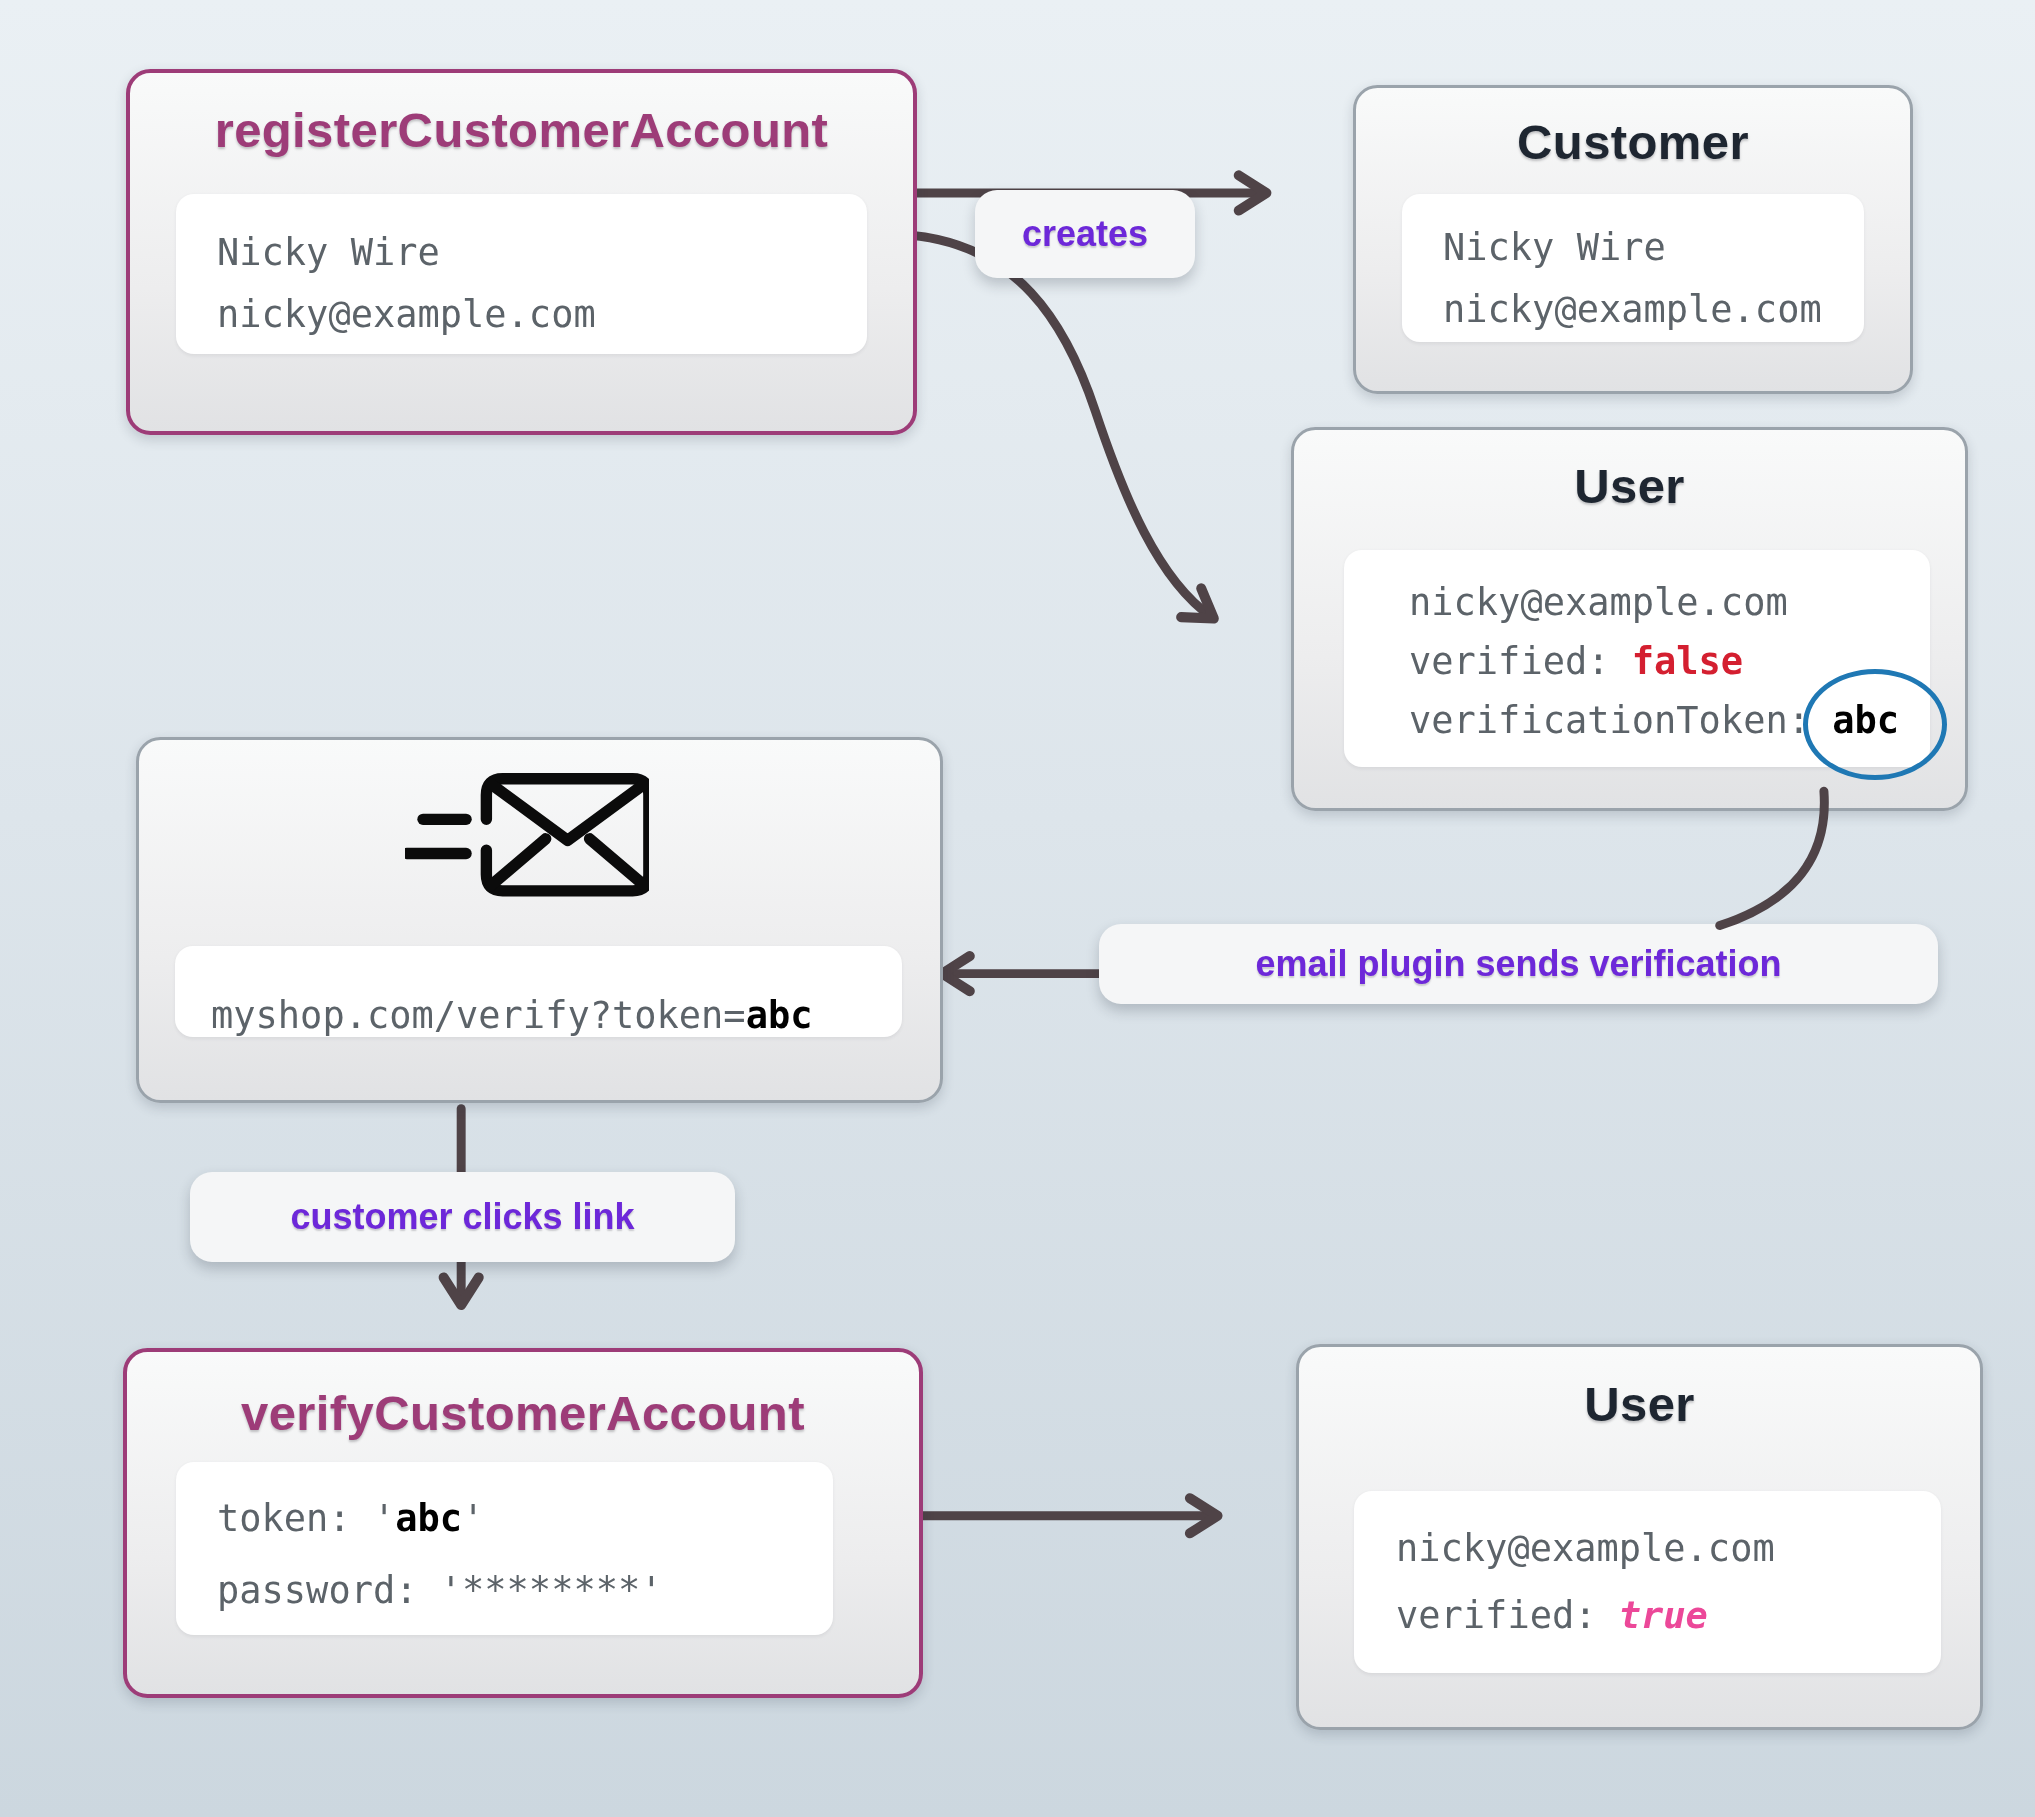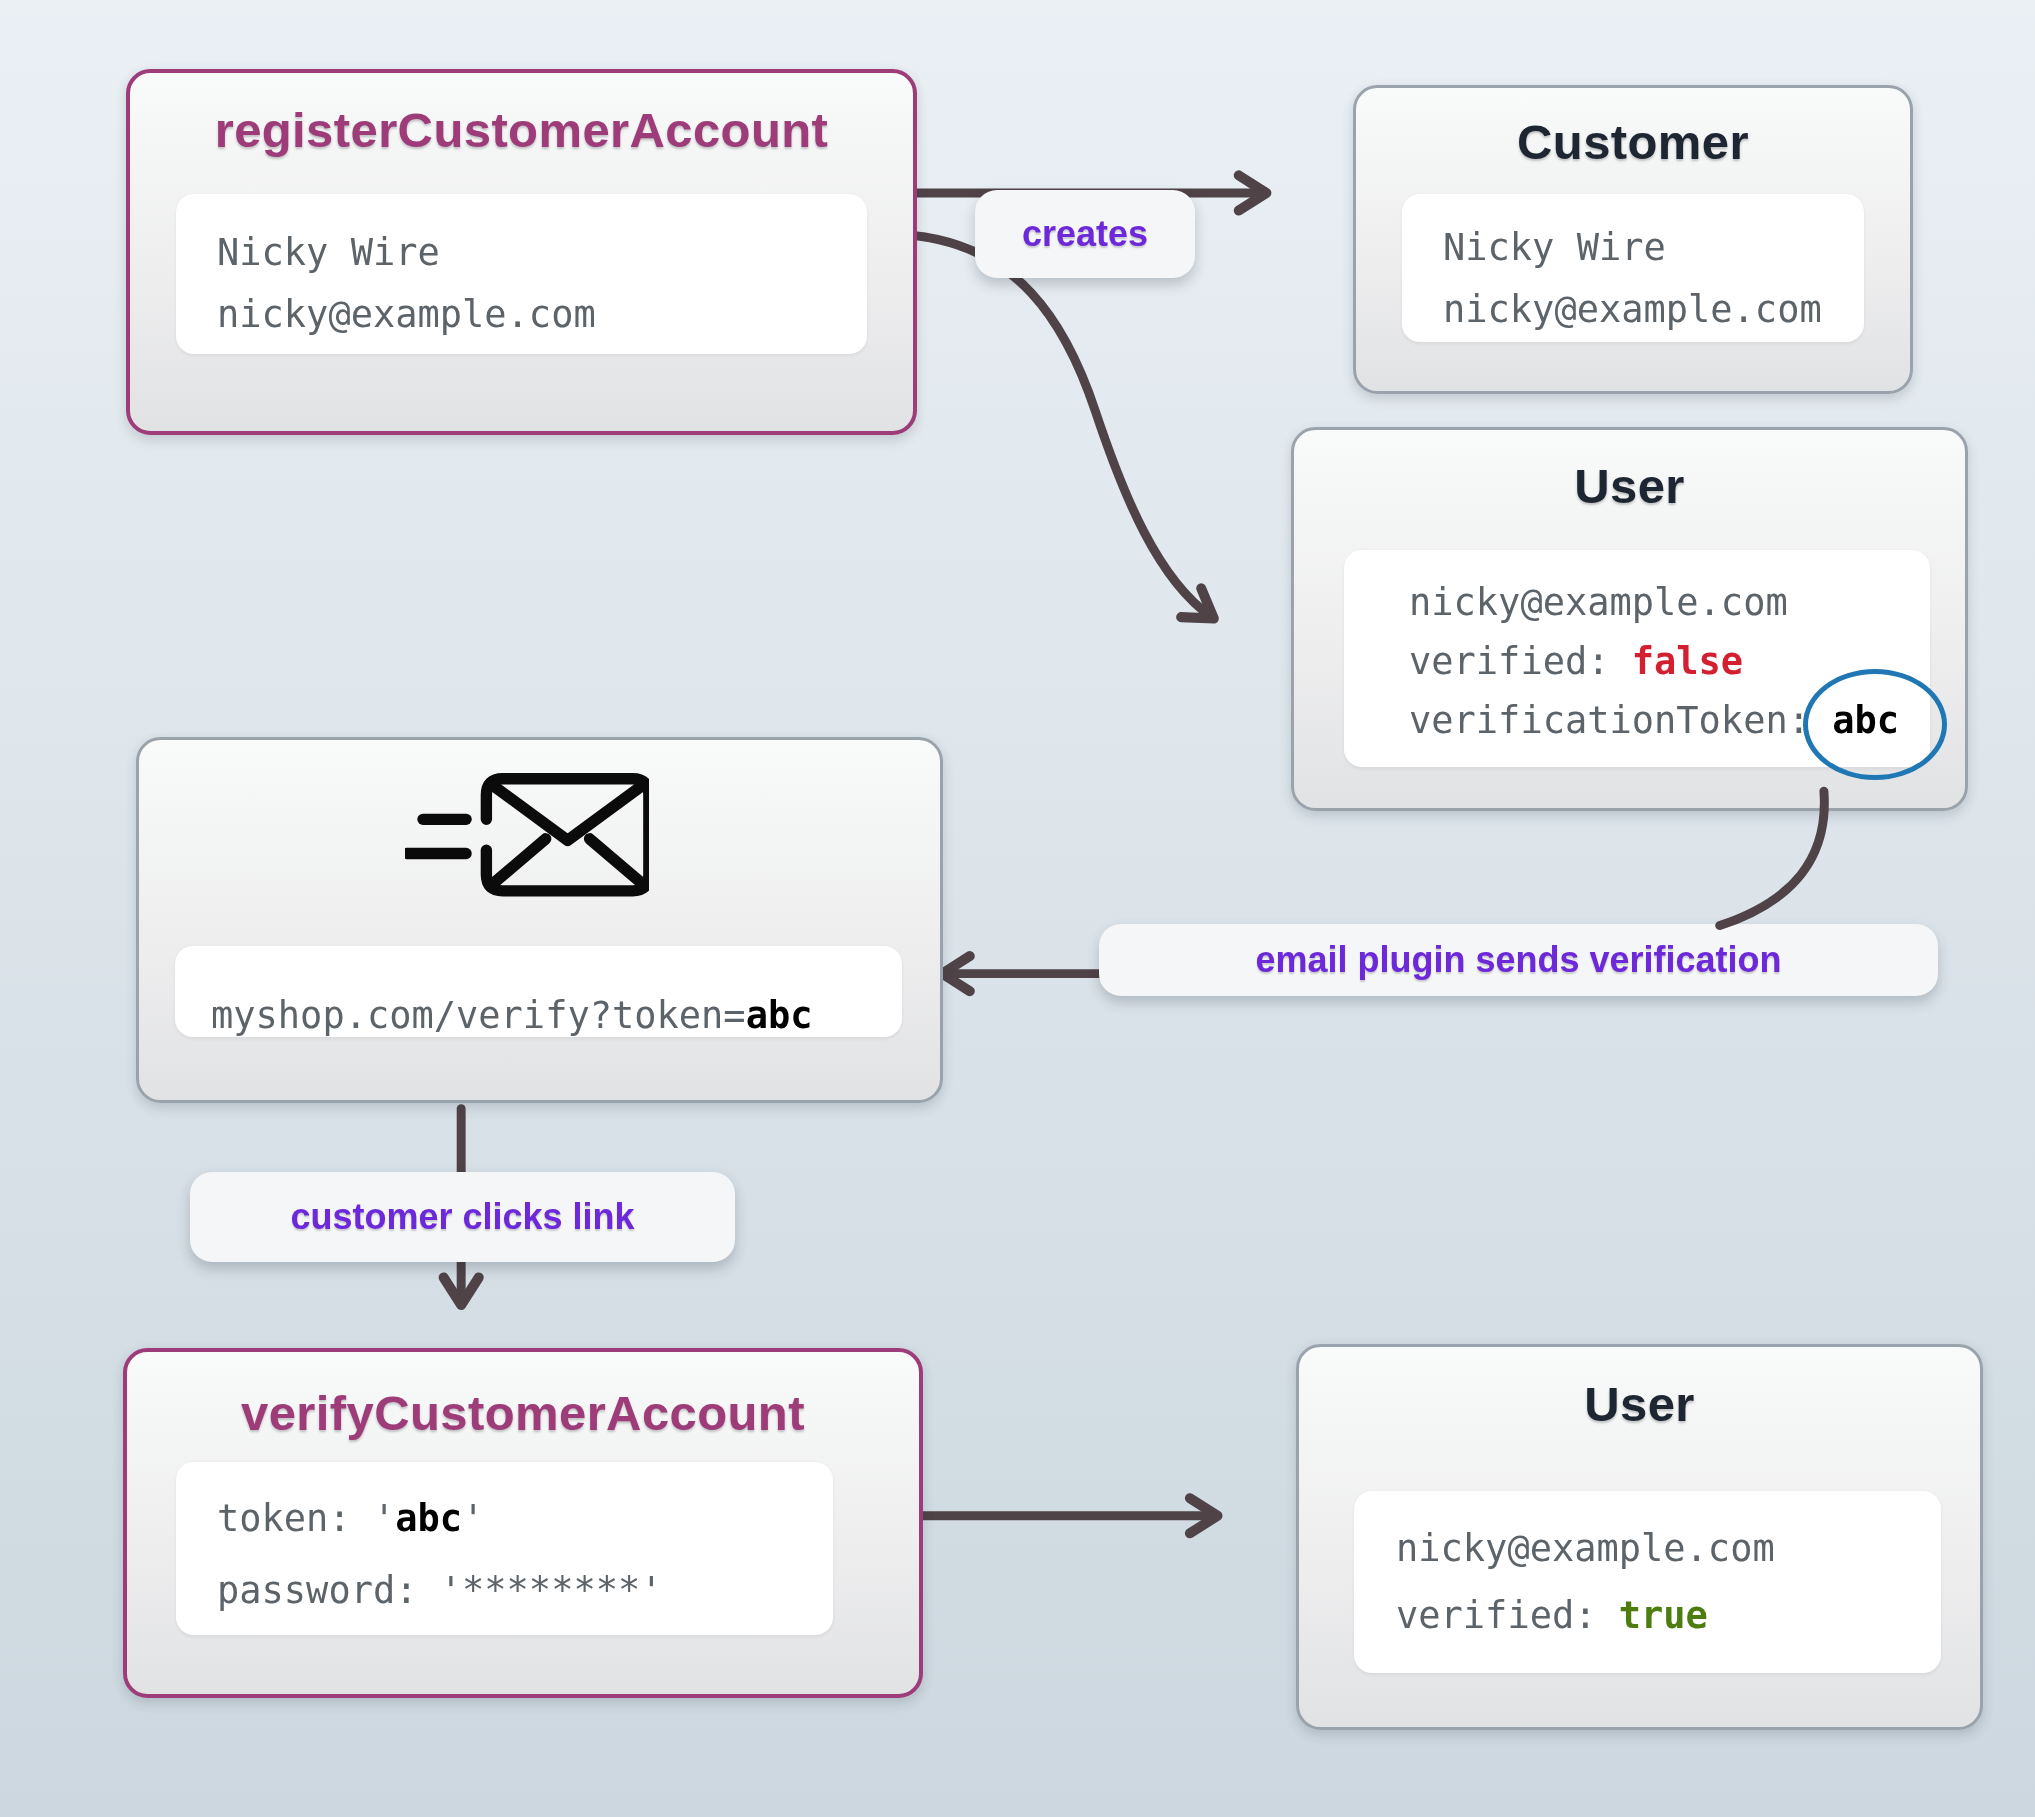--- a/index.html
+++ b/index.html
@@ -27,21 +27,21 @@
   .card{
     position:absolute;background:#ffffff;border-radius:18px;
     box-shadow:0 1.6px 3.3px rgba(60,70,80,.08);
     box-sizing:border-box;
   }
   .code-line{
     font-family:"DejaVu Sans Mono","Liberation Mono",monospace;
     font-size:37px;color:#5c6369;white-space:pre;
   }
   .tok-red{color:#d41f30;font-weight:bold;}
-  .tok-green{color:#4d7c0f;font-weight:bold;}
+  .tok-green{color:#ec4899;font-weight:bold;font-style:italic;}
   .tok-blue{color:#000000;font-weight:bold;}
   
   #box-register{left:86px;top:69px;width:791px;height:366px;}
   #box-register .node-title{top:29px;}
   #box-register .card{left:46px;right:46px;top:121px;height:160px;padding:28px 41px;}
   #box-register .code-line{line-height:62px;}
 
   #box-customer{left:1313px;top:85px;width:560px;height:309px;}
   #box-customer .node-title{top:26px;}
   #box-customer .card{left:46px;right:46px;top:106px;height:148px;padding:23px 41px;}
@@ -72,21 +72,21 @@
 
   
   .pill{
     position:absolute;background:#f5f6f7;border-radius:22px;
     box-shadow:0 6.5px 13px rgba(30,40,55,.22);
     display:flex;align-items:center;justify-content:center;
     font-size:36px;font-weight:bold;color:#6d28d9;z-index:4;
     text-shadow:0 1.6px 1.6px rgba(30,30,40,.2);
   }
   #pill-creates{left:975px;top:190px;width:220px;height:88px;}
-  #pill-email-plugin{left:1099px;top:924px;width:839px;height:72px;}
+  #pill-email-plugin{left:1099px;top:924px;width:839px;height:80px;}
   #pill-clicks{left:190px;top:1172px;width:545px;height:90px;}
 
   
   .svg-under{position:absolute;left:0;top:0;z-index:1;}
   .svg-over{position:absolute;left:0;top:0;z-index:6;}
   .node{z-index:2;margin-left:40px;}
 </style>
 </head>
 <body>
 

